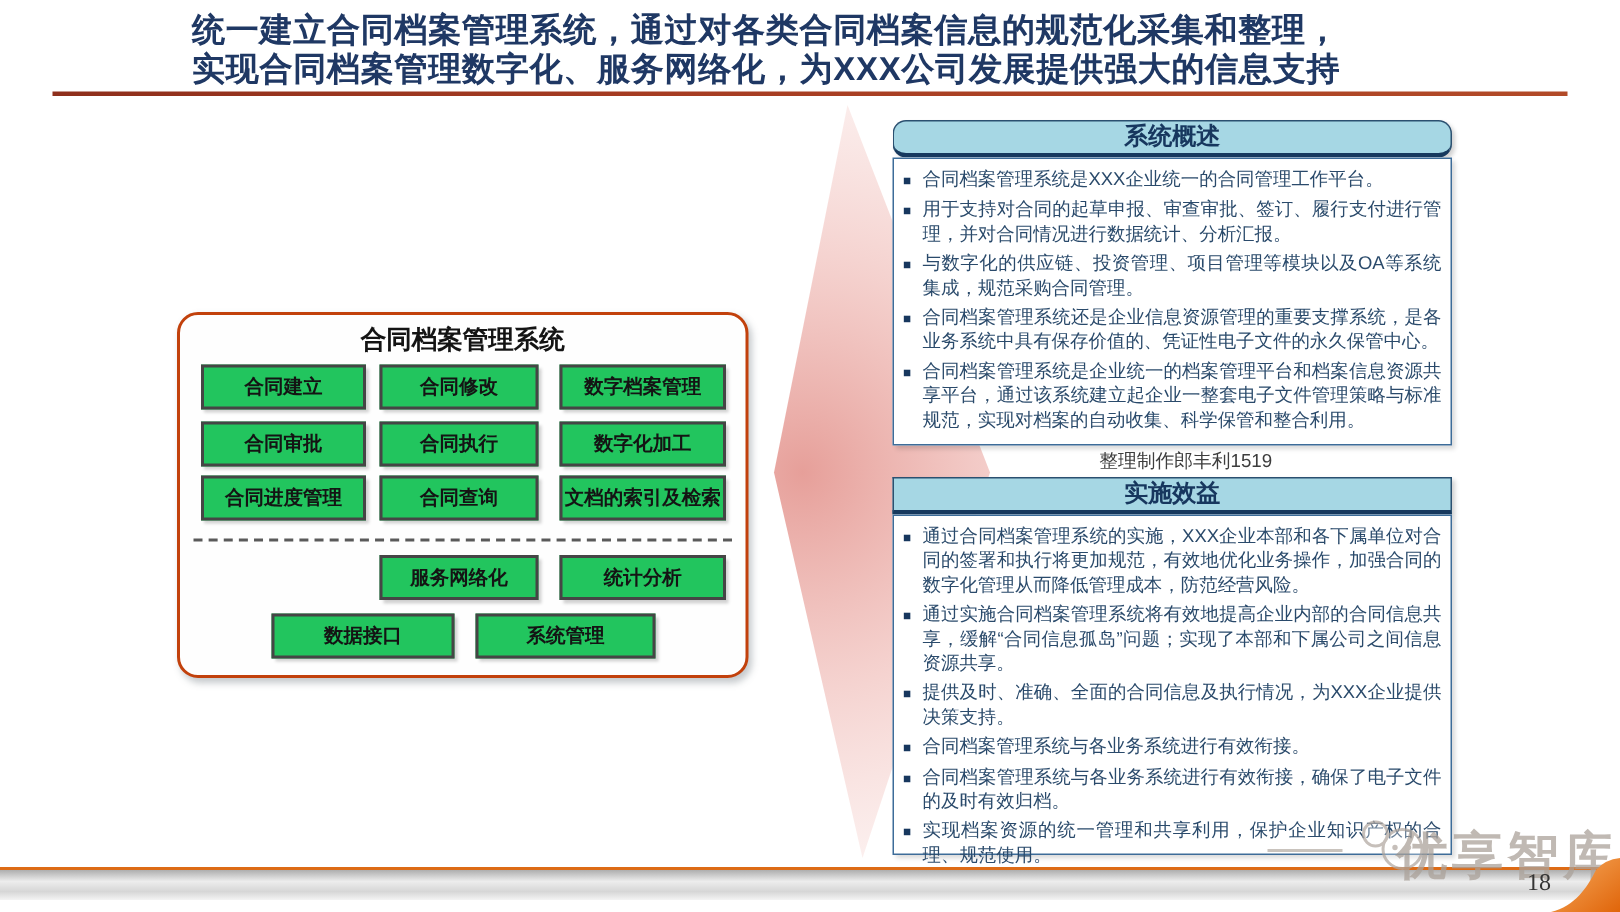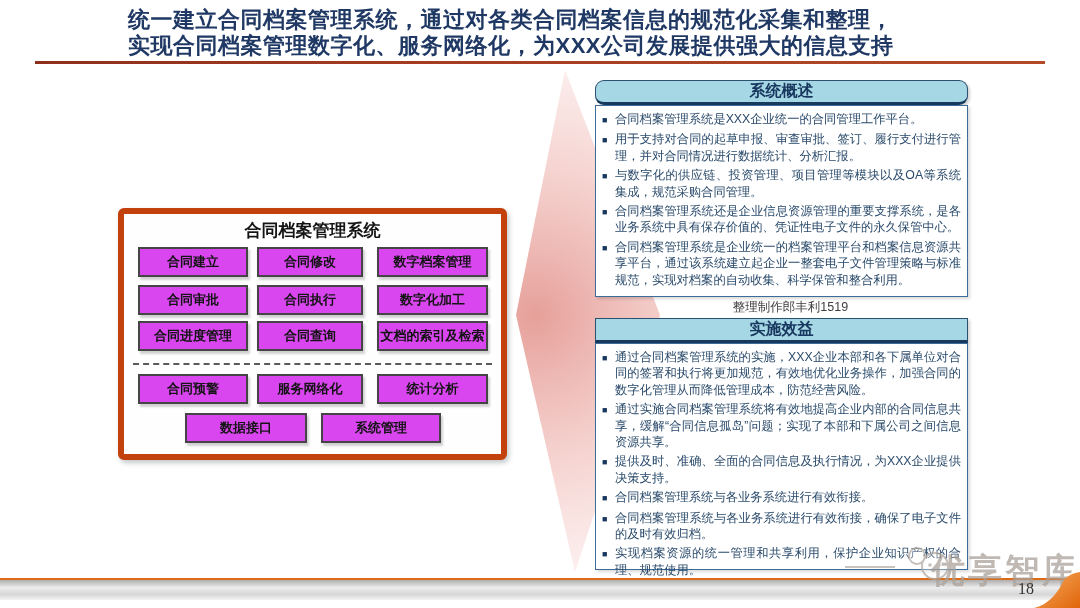--- a/index.html
+++ b/index.html
@@ -12,25 +12,25 @@
   .title-line{font-size:22px;font-weight:bold;color:#1F3864;line-height:26px;
               letter-spacing:0.5px;white-space:nowrap;}
   .title-underline{position:absolute;left:35px;top:61px;width:1010px;height:3px;
                    background:linear-gradient(90deg,#8e2f1c,#a63c22 40%,#b24a28);z-index:4;}
 
   
   .arrow-svg{position:absolute;left:0;top:0;z-index:1;}
 
   
   .diagram{position:absolute;left:118px;top:208px;width:377px;height:240px;
-           background:#fefefe;border:6px solid #c2410c;border-radius:6px;
+           background:#fefefe;border:2px solid #c2410c;border-radius:14px;
            box-shadow:2px 3px 5px rgba(90,100,110,0.35);z-index:2;}
   .diagram-title{position:absolute;top:5px;left:0;right:0;text-align:center;
                  font-size:17px;font-weight:bold;color:#141414;}
-  .mod{position:absolute;height:26px;background:#d946ef;border:2px solid #454545;
+  .mod{position:absolute;height:26px;background:#22c55e;border:2px solid #454545;
        box-shadow:2px 2.5px 2px rgba(0,0,0,0.18);display:flex;align-items:center;
        justify-content:center;font-size:13px;font-weight:bold;color:#141414;
        white-space:nowrap;}
   .r1{top:33px}.r2{top:71px}.r3{top:107px}.r4{top:160px}.r5{top:199px}
   .c1{left:14px;width:106px}.c2{left:133px;width:102px}.c3{left:253px;width:107px}
   .b1{left:61px;width:118px}.b2{left:197px;width:116px}
   .dashed-divider{position:absolute;top:149px;left:9px;right:9px;height:0;
                   border-top:2px dashed #5a5a5a;}
 
   
@@ -98,21 +98,20 @@
     <div class="mod r1 c3">数字档案管理</div>
     <div class="mod r2 c1">合同审批</div>
     <div class="mod r2 c2">合同执行</div>
     <div class="mod r2 c3">数字化加工</div>
     <div class="mod r3 c1">合同进度管理</div>
     <div class="mod r3 c2">合同查询</div>
     <div class="mod r3 c3">文档的索引及检索</div>
 
     <div class="dashed-divider"></div>
 
-    <div class="mod r4 c1">合同预警</div>
     <div class="mod r4 c2">服务网络化</div>
     <div class="mod r4 c3">统计分析</div>
 
     <div class="mod r5 b1">数据接口</div>
     <div class="mod r5 b2">系统管理</div>
   </div>
 
   <div class="panel-header hdr-overview">系统概述</div>
   <div class="panel-body body-overview">
     <div class="bullet">

